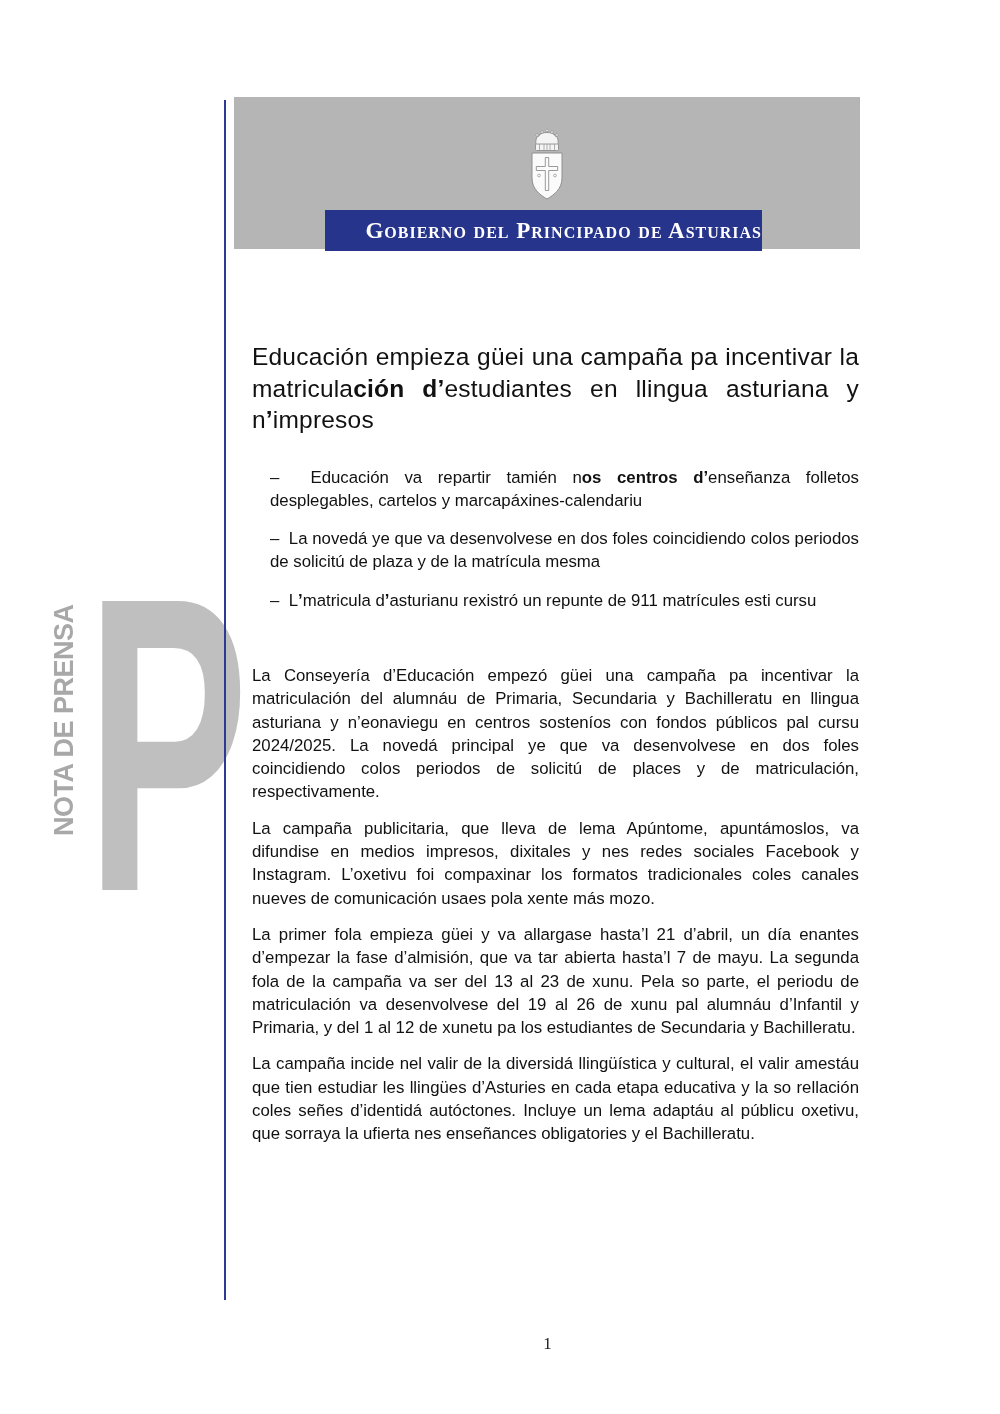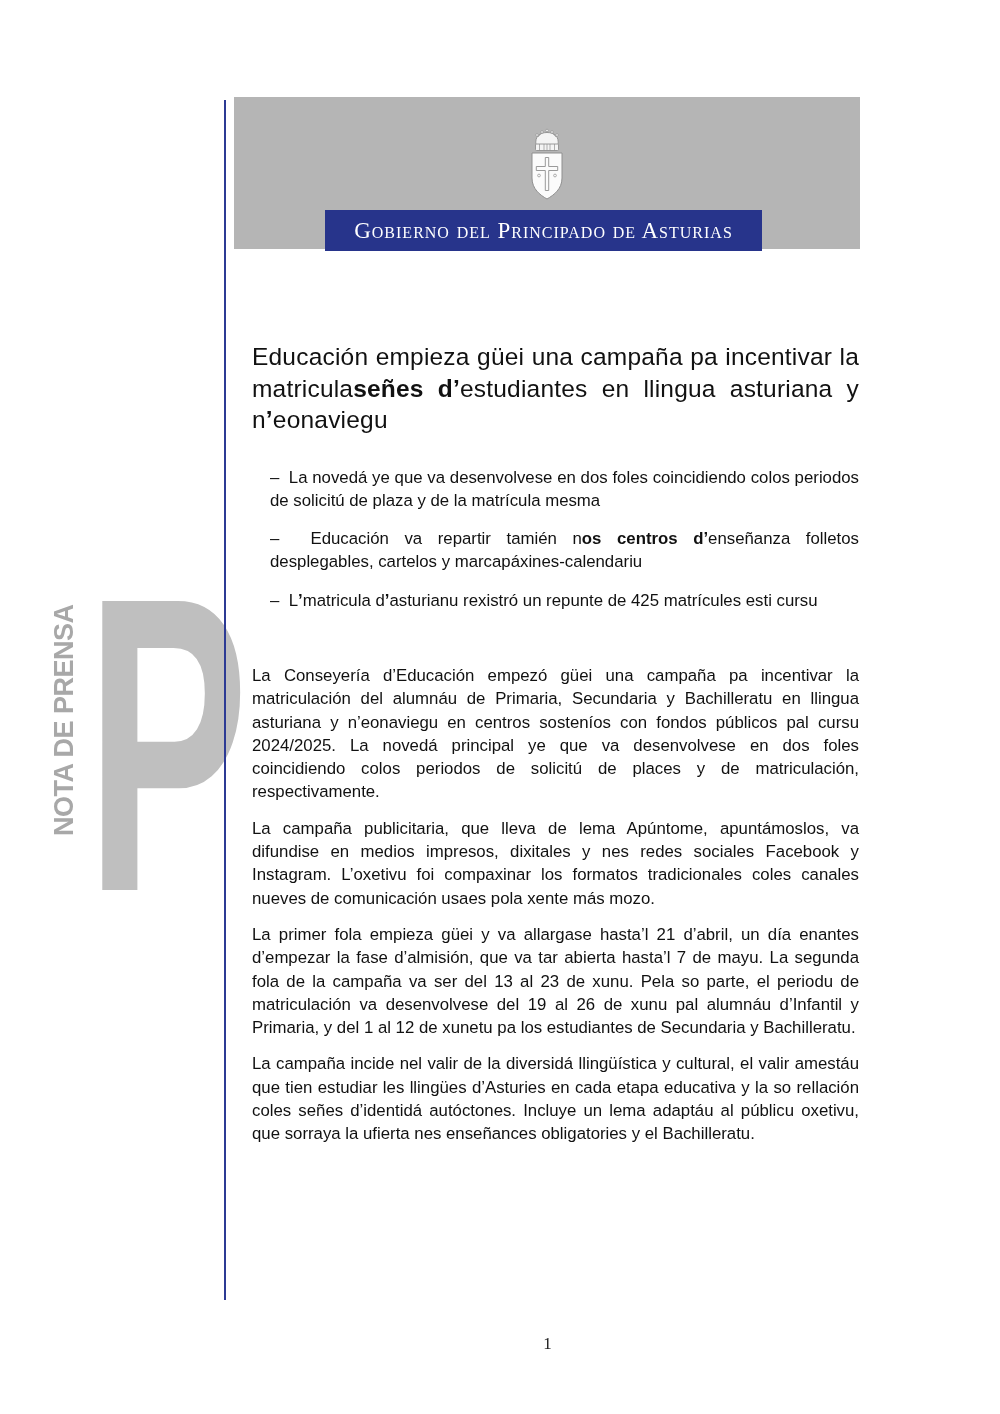--- a/index.html
+++ b/index.html
@@ -34,21 +34,21 @@
   .band {
     position:absolute; left:234px; top:97px; width:626px; height:152px;
     background:var(--band-gray,#b5b5b5);
   }
   .coat {
     position:absolute; left:524px; top:124px; width:46px; height:78px;
   }
   .govbar {
     position:absolute; left:325px; top:210px; width:437px; height:41px;
     background:var(--navy-bar,#27348b);
-    display:flex; align-items:center; justify-content:center;
+    display:flex; align-items:center; justify-content:flex-end;font-weight:bold;
   }
   .govbar span {
     font-family:"Liberation Serif", serif; font-variant:small-caps;
     color:#ffffff; font-size:23px; letter-spacing:1px; white-space:nowrap;
   }
 
   
   .content { position:absolute; left:252px; top:297px; width:607px; }
   .date { text-align:right; font-size:16px; line-height:20px; color:#111; }
   .title {
@@ -108,26 +108,26 @@
     <circle cx="15" cy="51.5" r="1.4" fill="none" stroke="#8f8f8f" stroke-width="0.7"></circle>
     <circle cx="31" cy="51.5" r="1.4" fill="none" stroke="#8f8f8f" stroke-width="0.7"></circle>
   </svg>
   <div class="govbar">
     <span>Gobierno del Principado de Asturias</span>
   </div>
 
   <div class="content">
 
 
-    <h1 class="title"><span>Educación empieza güei una campaña pa incentivar la matricula</span><b>señes d’</b><span>estudiantes en llingua asturiana y n</span><b>’</b><span>eonaviegu</span></h1>
+    <h1 class="title"><span>Educación empieza güei una campaña pa incentivar la matricula</span><b>ción d’</b><span>estudiantes en llingua asturiana y n</span><b>’</b><span>impresos</span></h1>
 
     <div class="bullets">
+      <p class="bullet"><span>–&nbsp; Educación va repartir tamién n</span><b>os centros d’</b><span>enseñanza folletos desplegables, cartelos y marcapáxines-calendariu</span></p>
       <p class="bullet"><span>–&nbsp; La novedá ye que va desenvolvese en dos foles coincidiendo colos periodos de solicitú de plaza y de la matrícula mesma</span></p>
-      <p class="bullet"><span>–&nbsp; Educación va repartir tamién n</span><b>os centros d’</b><span>enseñanza folletos desplegables, cartelos y marcapáxines-calendariu</span></p>
-      <p class="bullet"><span>–&nbsp; L</span><b>’</b><span>matricula d</span><b>’</b><span>asturianu rexistró un repunte de 425 matrícules esti cursu</span></p>
+      <p class="bullet"><span>–&nbsp; L</span><b>’</b><span>matricula d</span><b>’</b><span>asturianu rexistró un repunte de 911 matrícules esti cursu</span></p>
     </div>
 
     <div class="body-block">
       <p class="para">La Conseyería d’Educación empezó güei una campaña pa incentivar la matriculación del alumnáu de Primaria, Secundaria y Bachilleratu en llingua asturiana y n’eonaviegu en centros sosteníos con fondos públicos pal cursu 2024/2025. La novedá principal ye que va desenvolvese en dos foles coincidiendo colos periodos de solicitú de places y de matriculación, respectivamente.</p>
       <p class="para">La campaña publicitaria, que lleva de lema Apúntome, apuntámoslos, va difundise en medios impresos, dixitales y nes redes sociales Facebook y Instagram. L’oxetivu foi compaxinar los formatos tradicionales coles canales nueves de comunicación usaes pola xente más mozo.</p>
       <p class="para">La primer fola empieza güei y va allargase hasta’l 21 d’abril, un día enantes d’empezar la fase d’almisión, que va tar abierta hasta’l 7 de mayu. La segunda fola de la campaña va ser del 13 al 23 de xunu. Pela so parte, el periodu de matriculación va desenvolvese del 19 al 26 de xunu pal alumnáu d’Infantil y Primaria, y del 1 al 12 de xunetu pa los estudiantes de Secundaria y Bachilleratu.</p>
       <p class="para">La campaña incide nel valir de la diversidá llingüística y cultural, el valir amestáu que tien estudiar les llingües d’Asturies en cada etapa educativa y la so rellación coles señes d’identidá autóctones. Incluye un lema adaptáu al públicu oxetivu, que sorraya la ufierta nes enseñances obligatories y el Bachilleratu.</p>
     </div>
 
   </div>

